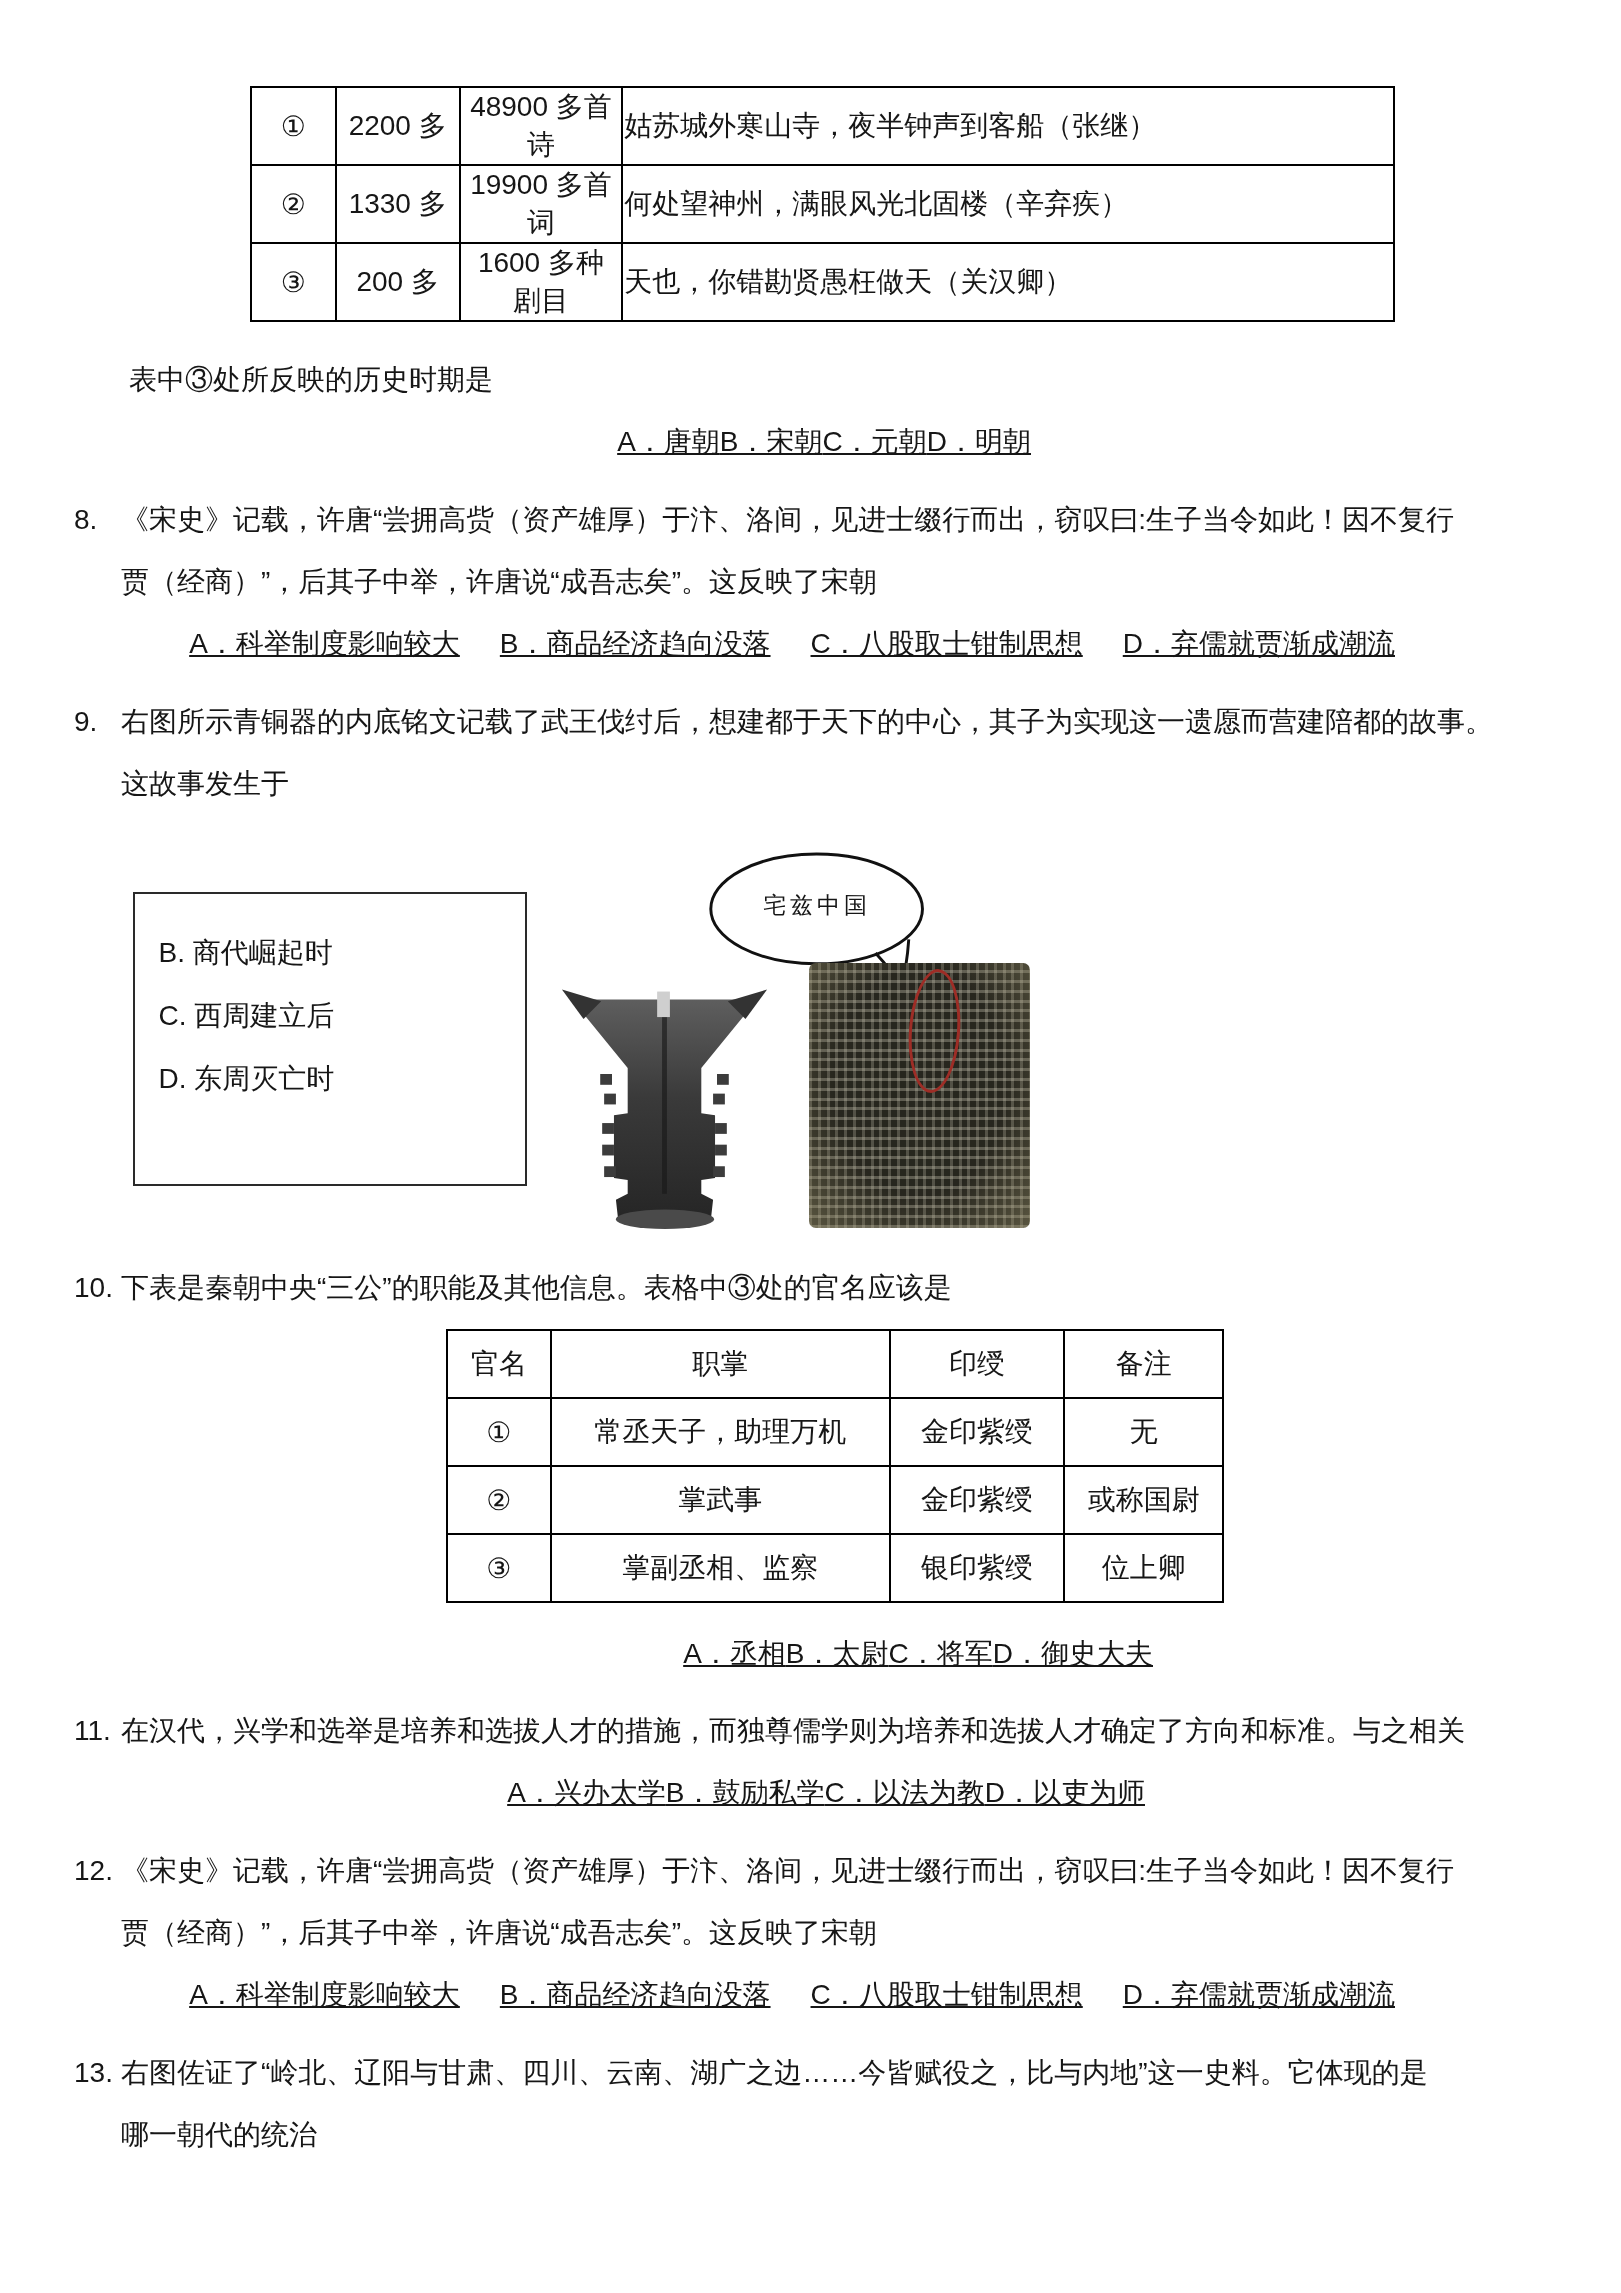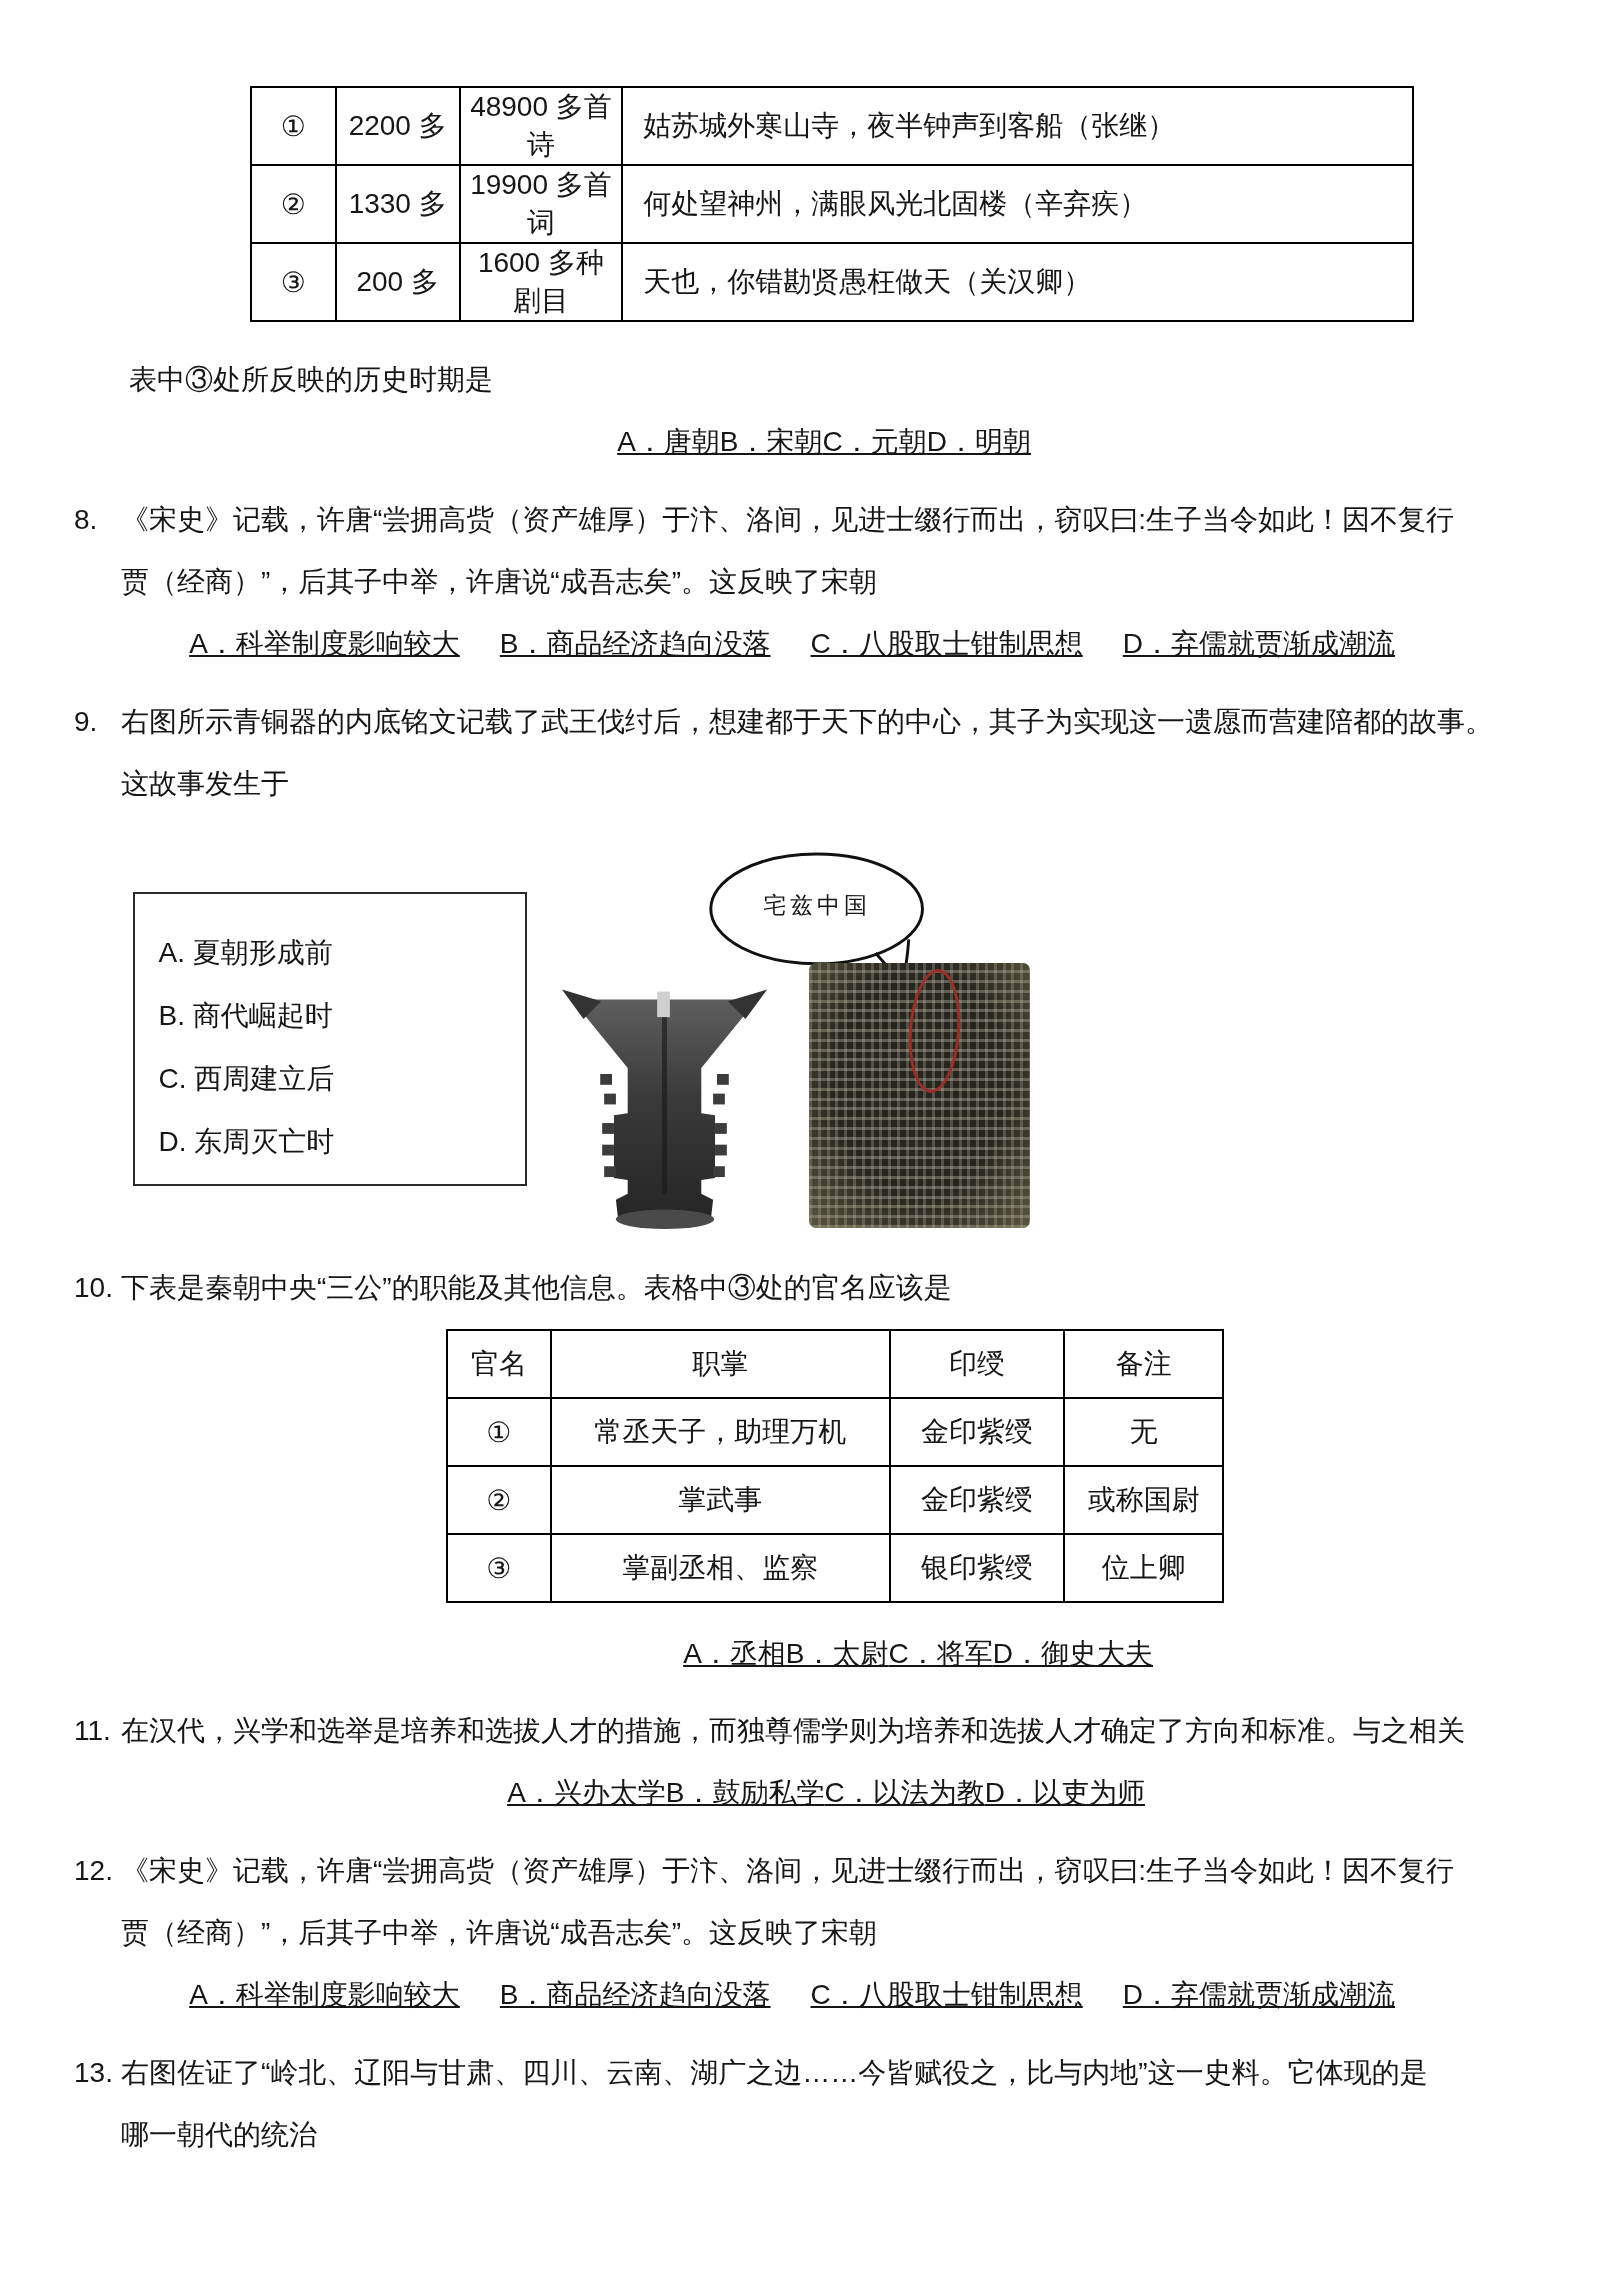--- a/index.html
+++ b/index.html
@@ -22,21 +22,21 @@
   .w1300{width:1274px;gap:40px;}
 
   
   table{border-collapse:collapse;border:2.9px solid #000;}
   td{border:2px solid #000;text-align:center;line-height:normal;padding:0 5.9px;}
   .t1{margin-left:176px;margin-bottom:27.4px;}
   .t1 td{height:67px;}
   .t1 .c1{width:71px;}
   .t1 .c2{width:110px;}
   .t1 .c3{width:149px;}
-  .t1 .c4{width:763px;text-align:left;padding-left:20px;}
+  .t1 .c4{width:763px;text-align:left;padding-left:1px;}
   .t2{margin-left:372px;margin-top:9.8px;margin-bottom:19.6px;}
   .t2 td{height:66px;}
   .t2 .d1{width:90px;}
   .t2 .d2{width:325px;}
   .t2 .d3{width:161px;}
   .t2 .d4{width:145px;}
 
   
   .figure{position:relative;height:423px;margin-top:5.9px;margin-bottom:13.7px;}
   .optbox{
@@ -118,21 +118,20 @@
 <div class="q">
   <div class="qnum">9.</div>
   <div class="qbody">
     <div class="qline">右图所示青铜器的内底铭文记载了武王伐纣后，想建都于天下的中心，其子为实现这一遗愿而营建陪都的故事。</div>
     <div class="qline">这故事发生于</div>
   </div>
 </div>
 
 <div class="figure">
   <div class="optbox">
-    <div class="qline">A. 夏朝形成前</div>
     <div class="qline">B. 商代崛起时</div>
     <div class="qline">C. 西周建立后</div>
     <div class="qline">D. 东周灭亡时</div>
   </div>
 
   <svg class="bronze" viewBox="0 0 225 270">
     <defs>
       <linearGradient id="bz" x1="0" y1="0" x2="0" y2="1">
         <stop offset="0" stop-color="#5e5e5e"></stop>
         <stop offset="0.45" stop-color="#3a3a3a"></stop>

